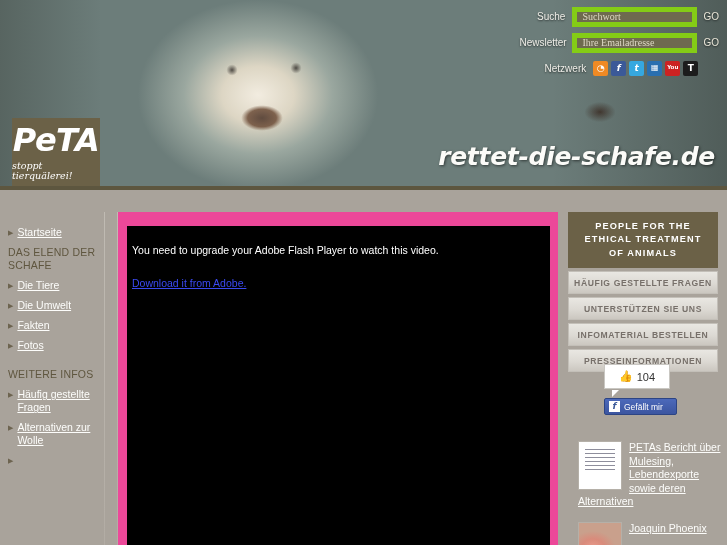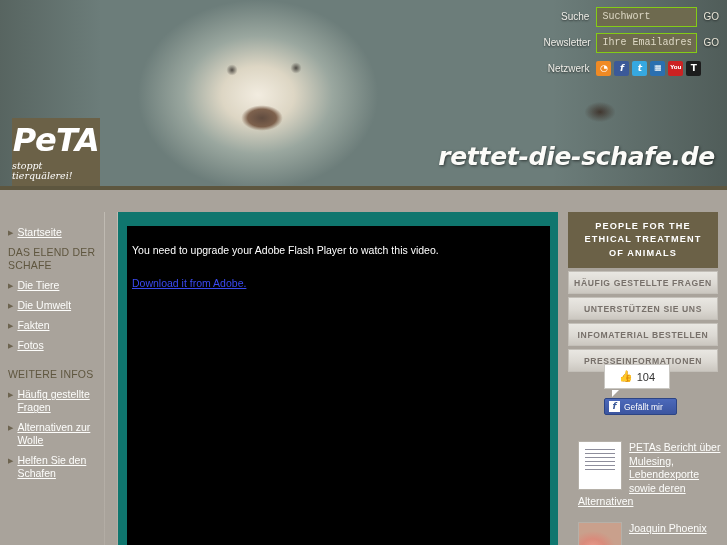--- a/index.html
+++ b/index.html
@@ -74,33 +74,33 @@
   }
 
   
   .hdr-forms { position: absolute; right: 8px; top: 6px; }
   .hdr-row { display: flex; align-items: center; height: 21px; margin-bottom: 5px; }
   .hdr-label {
     color: #efeee8; font-size: 10px; width: 46px; text-align: right;
     margin-right: 7px; text-shadow: 0 1px 2px rgba(0,0,0,.6);
   }
   .hdr-input {
-    width: 101px; height: 20px;
-    background: #6e6a4f; border: 1px solid #84cc16;
+    width: 125px; height: 20px;
+    background: #6e6a4f; border: 5px solid #84cc16;
     color: #ded9c6; font-size: 10px; padding: 0 5px;
-    font-family: Liberation Mono, monospace;
+    font-family: Liberation Serif, serif;
     outline: none;
   }
   .hdr-go {
     margin-left: 6px; color: #e9e6d8; font-size: 10px;
     background: none; border: none; cursor: pointer;
     font-family: "Liberation Sans", sans-serif;
     text-shadow: 0 1px 2px rgba(0,0,0,.6);
   }
-  .hdr-row-net { height: 20px; margin-top: 1px; }
+  .hdr-row-net { height: 20px; margin-top: 1px; justify-content: center; }
   .social { display: flex; gap: 3px; }
   .sico {
     width: 15px; height: 15px; border-radius: 2px;
     display: flex; align-items: center; justify-content: center;
     font-size: 9px; font-weight: 700; color: #fff;
     font-family: "DejaVu Sans", sans-serif; line-height: 1;
     cursor: pointer;
   }
   .sico-rss { background: #f08a24; }
   .sico-fb  { background: #3b5998; font-style: italic; }
@@ -131,21 +131,21 @@
   }
   .divider-v {
     position: absolute; top: 212px; width: 1px; height: 333px;
     background: linear-gradient(to bottom, #c0bbb3 0%, #b2aca4 100%);
   }
 
   
   .center-col {
     position: absolute; left: 118px; top: 212px;
     width: 440px; height: 333px;
-    background: #0f766e;
+    background: #ec4899;
   }
   .video-wrap {
     position: absolute; left: 9px; top: 14px;
     width: 423px; height: 319px;
     background: #000;
   }
   .video-msg {
     color: #ffffff; font-size: 10.5px; padding: 17px 0 0 5px; line-height: 1.4;
   }
   .video-link {
@@ -296,21 +296,20 @@
       <div class="nav-item">
         <span class="nav-bullet">▶</span>
         <span class="nav-link">Häufig gestellte Fragen</span>
       </div>
       <div class="nav-item">
         <span class="nav-bullet">▶</span>
         <span class="nav-link">Alternativen zur Wolle</span>
       </div>
       <div class="nav-item">
         <span class="nav-bullet">▶</span>
-        <span class="nav-link">Helfen Sie den Schafen</span>
       </div>
     </div>
   </div>
 
   <div class="divider-v" style="left:104px"></div>
   <div class="divider-v" style="left:117px"></div>
 
   <div class="center-col">
     <div class="video-wrap">
       <div class="video-msg">You need to upgrade your Adobe Flash Player to watch this video.</div>

